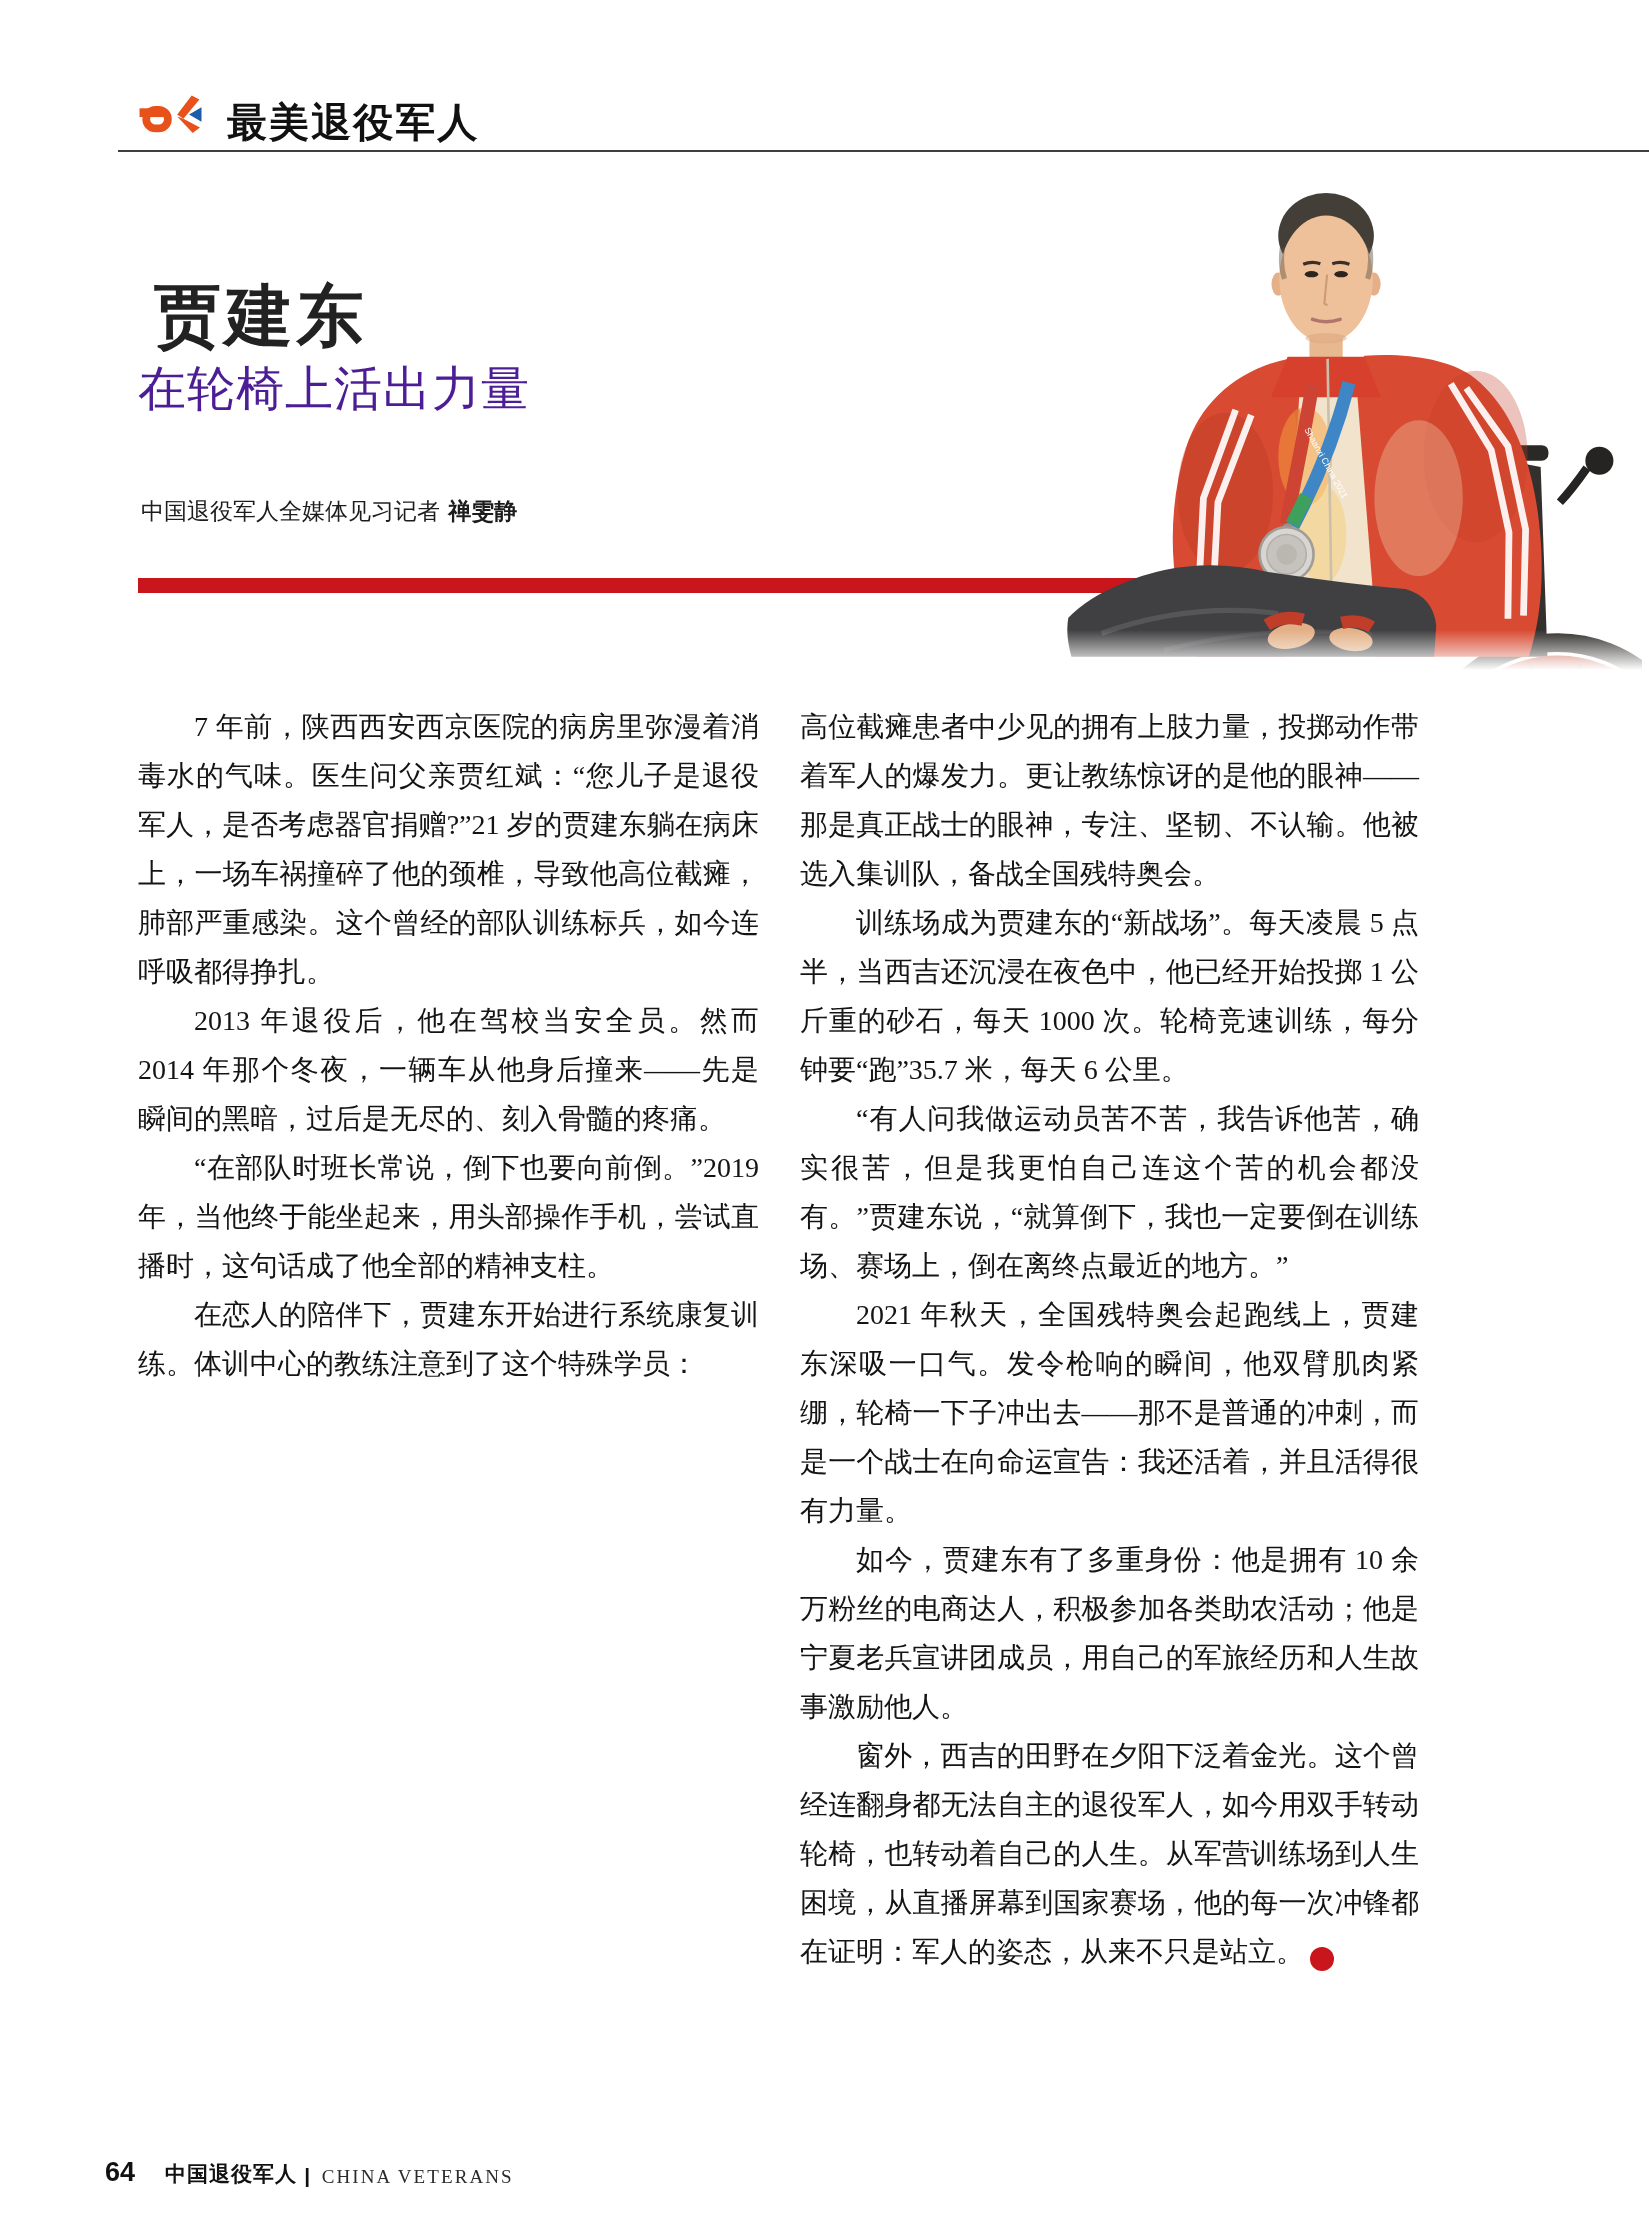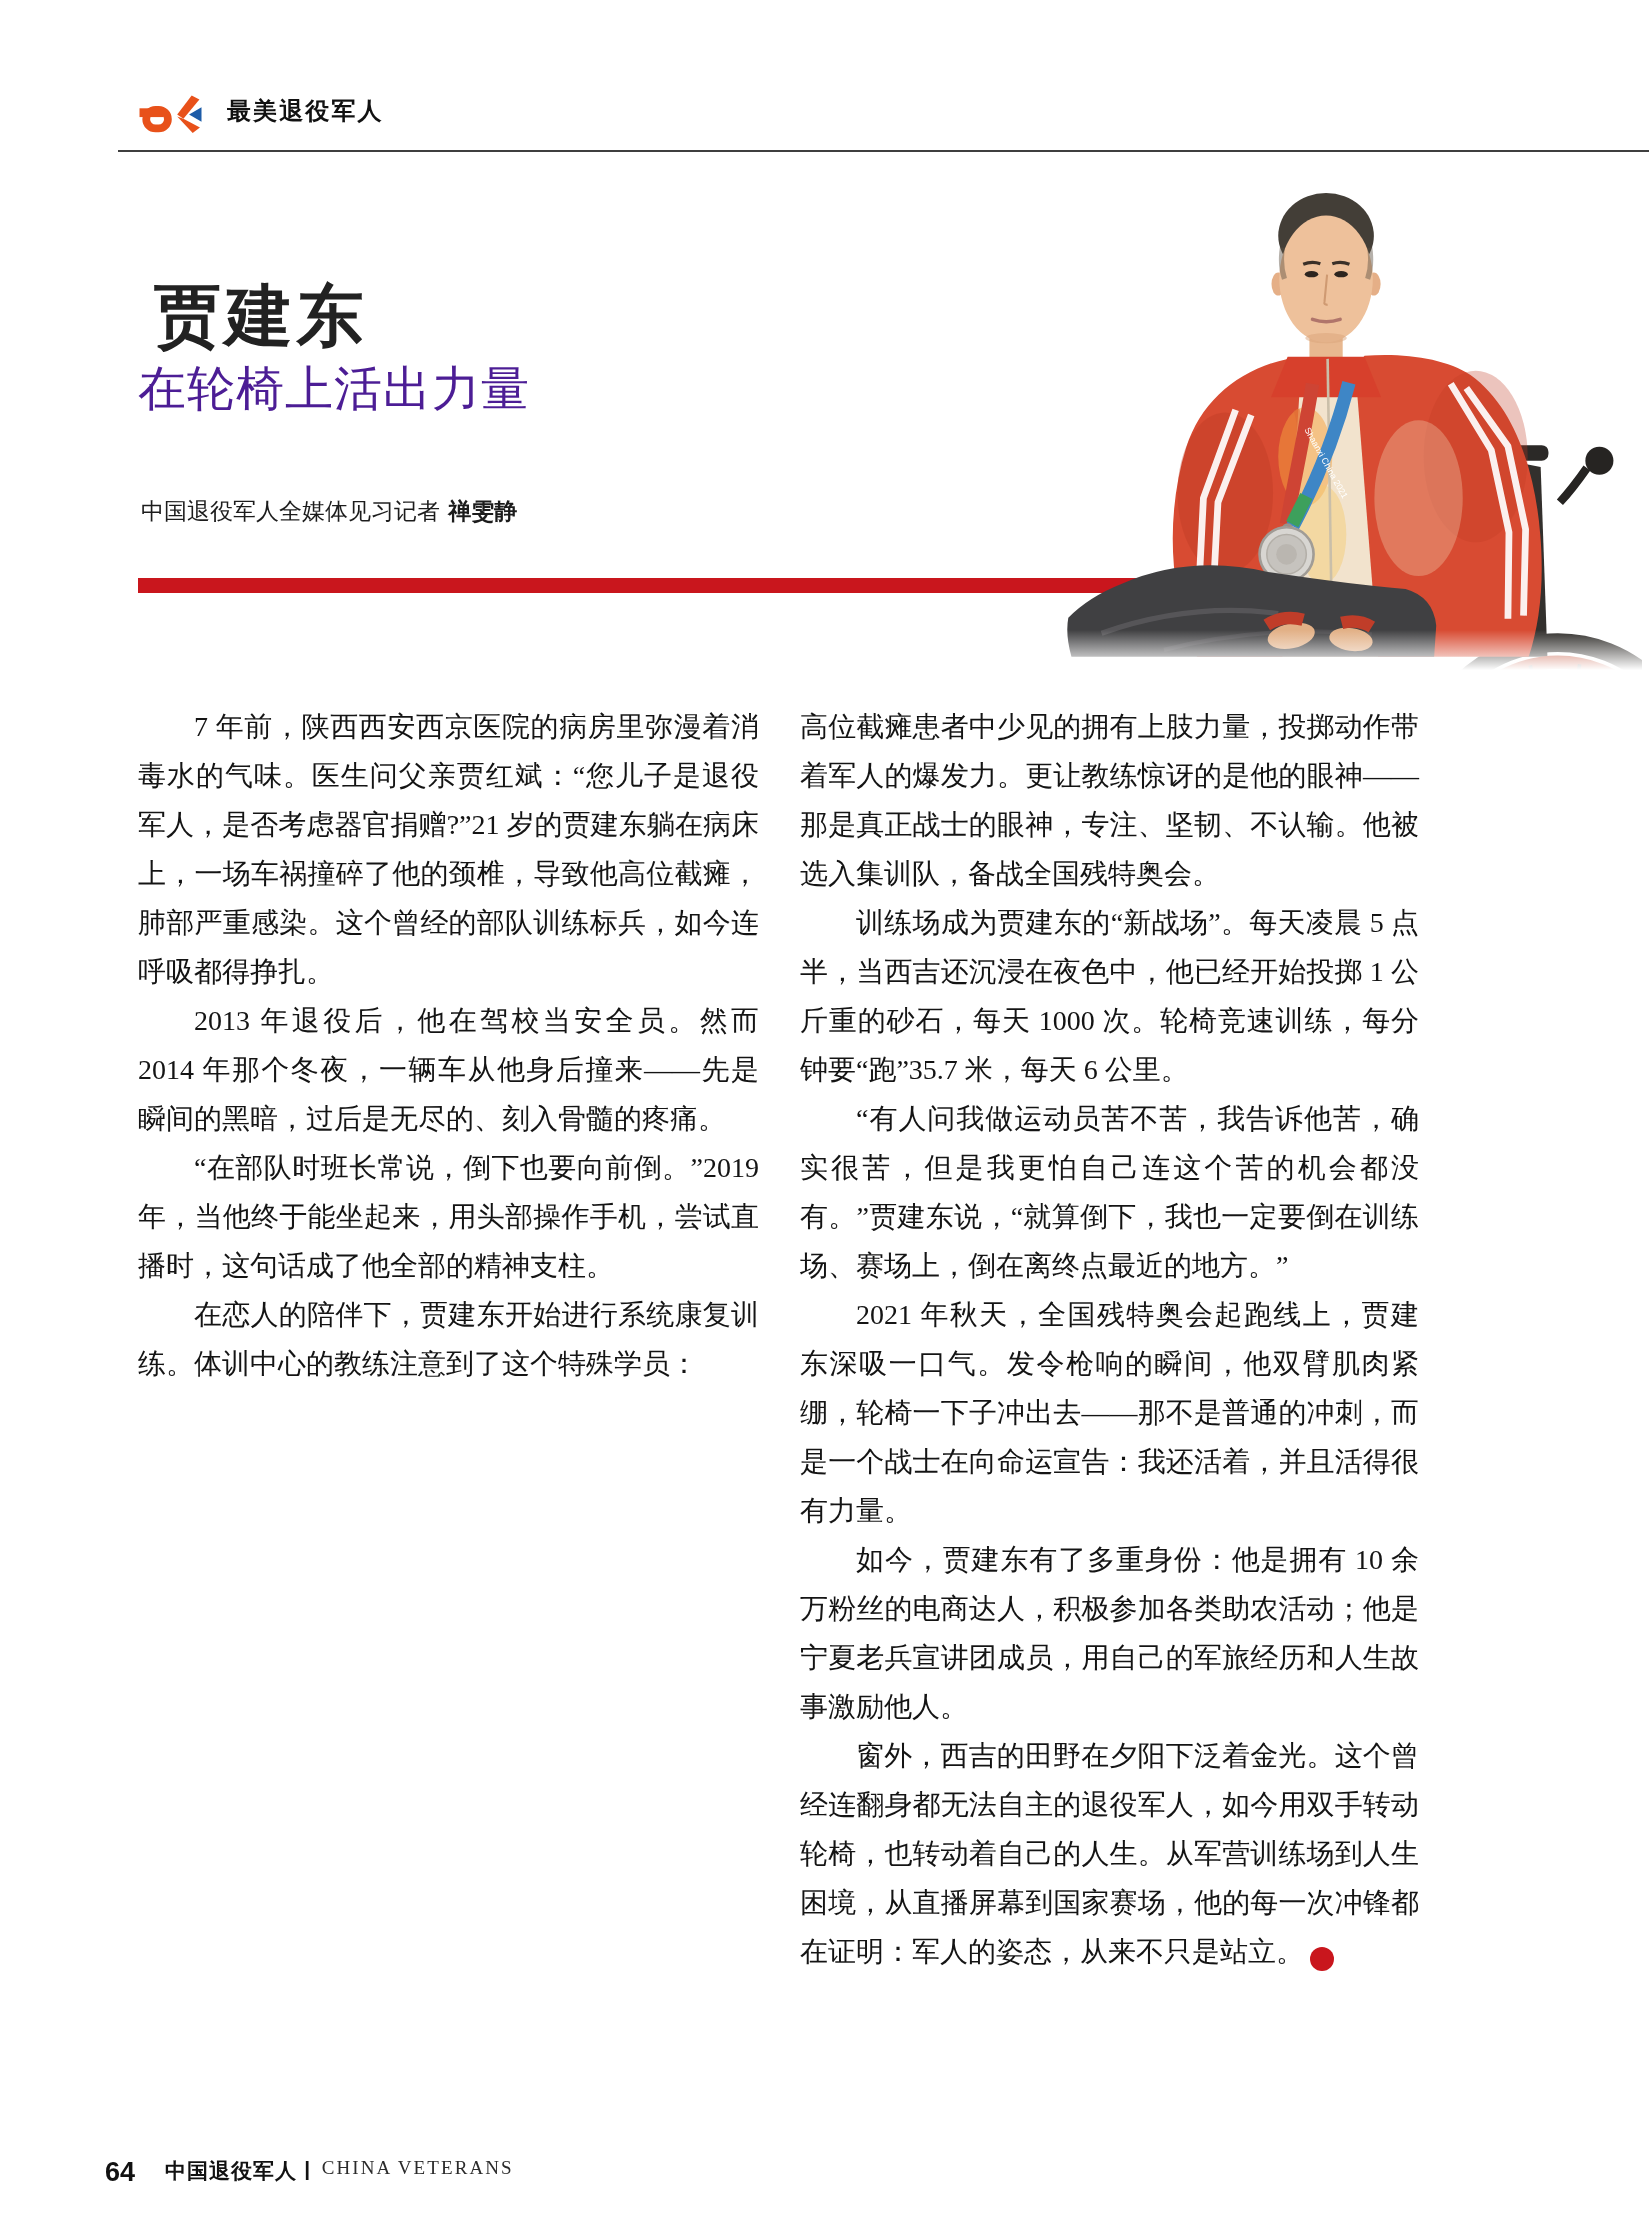--- a/index.html
+++ b/index.html
@@ -5,21 +5,21 @@
   html,body { margin:0; padding:0; background:#ffffff; }
   .page {
     position:relative; width:1650px; height:2239px;
     background:#ffffff; overflow:hidden;
     font-family:"Liberation Sans","DejaVu Sans",sans-serif;
   }
   
   .masthead-logo { position:absolute; left:139px; top:94px; width:63px; height:41px; }
   .section-label {
     position:absolute; left:227px; top:95px;
-    font-size:24px; font-weight:bold; letter-spacing:2.1px; color:#111111;
+    font-size:40px; font-weight:bold; letter-spacing:2.1px; color:#111111;
   }
   .header-rule { position:absolute; left:118px; right:0; top:150px; height:2.1px; background:#3f3f3f; }
   
   .headline-name {
     position:absolute; left:138px; top:266px; margin:16px;
     font-size:67px; font-weight:900; letter-spacing:4.2px; color:#222222; line-height:1;
   }
   .headline-sub {
     position:absolute; left:138px; top:361px; margin:0;
     font-size:48px; font-weight:normal; letter-spacing:1px; color:#4c1d95; line-height:1.15;
@@ -46,21 +46,21 @@
   .col p { margin:0; text-indent:2em; }
   .col p.noindent { text-indent:0; }
   .endmark {
     display:inline-block; width:24px; height:24px; border-radius:50%;
     background:#c9161d; color:#ffffff; text-align:center;
     font-family:"Liberation Serif","DejaVu Serif",serif;
     font-weight:bold; font-size:17px; line-height:24px;
     vertical-align:-2.6px; margin-left:6.2px;
   }
   
-  .footer { position:absolute; left:105px; top:2157px; display:flex; align-items:flex-start; }
+  .footer { position:absolute; left:105px; top:2157px; display:flex; align-items:flex-end; }
   .footer .pagenum { font-size:27px; font-weight:bold; color:#111111; }
   .footer .mag-cn { font-size:21px; font-weight:bold; color:#111111; margin-left:30px; letter-spacing:1px; }
   .footer .divider { font-size:21px; font-weight:bold; color:#111111; margin-left:7.3px; }
   .footer .mag-en {
     font-family:"Liberation Serif","DejaVu Serif",serif;
     font-size:19px; color:#2b2b2b; margin-left:11.4px; letter-spacing:2.1px;
   }
 </style>
 </head>
 <body>

